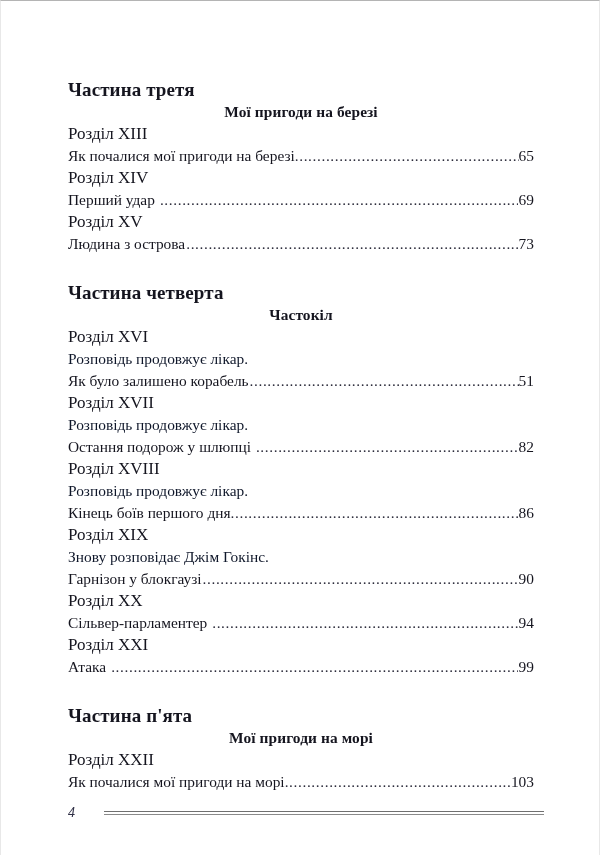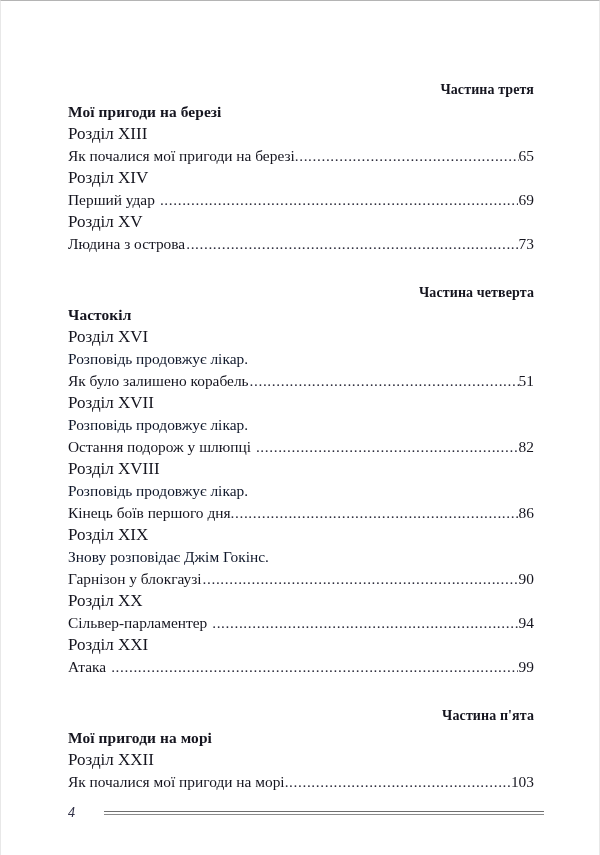--- a/index.html
+++ b/index.html
@@ -29,29 +29,29 @@
     left: 67px;
     top: 78px;
     width: 466px;
   }
 
   
   .part + .part {
     margin-top: 27px;
   }
   .part-heading {
-    text-align: right;
+    text-align: left;
     font-weight: bold;
-    font-size: 14px;
+    font-size: 19px;
     line-height: 21.5px;
     letter-spacing: 0.1px;
     color: #15151f;
   }
   .part-subheading {
-    text-align: left;
+    text-align: center;
     font-weight: bold;
     font-size: 15.4px;
     line-height: 21.5px;
     letter-spacing: 0.1px;
     color: #15151f;
     margin-bottom: 1px;
   }
 
   
   .entry-chapter {

